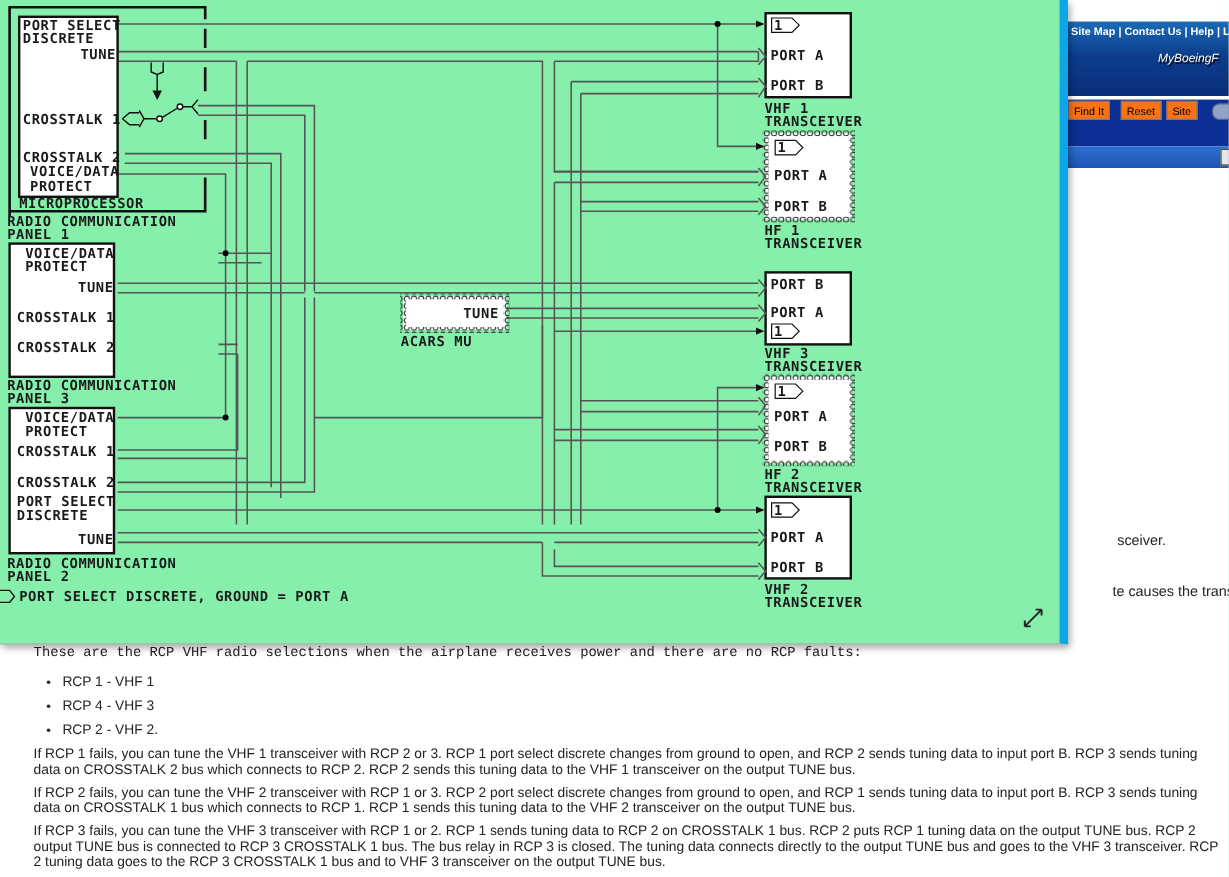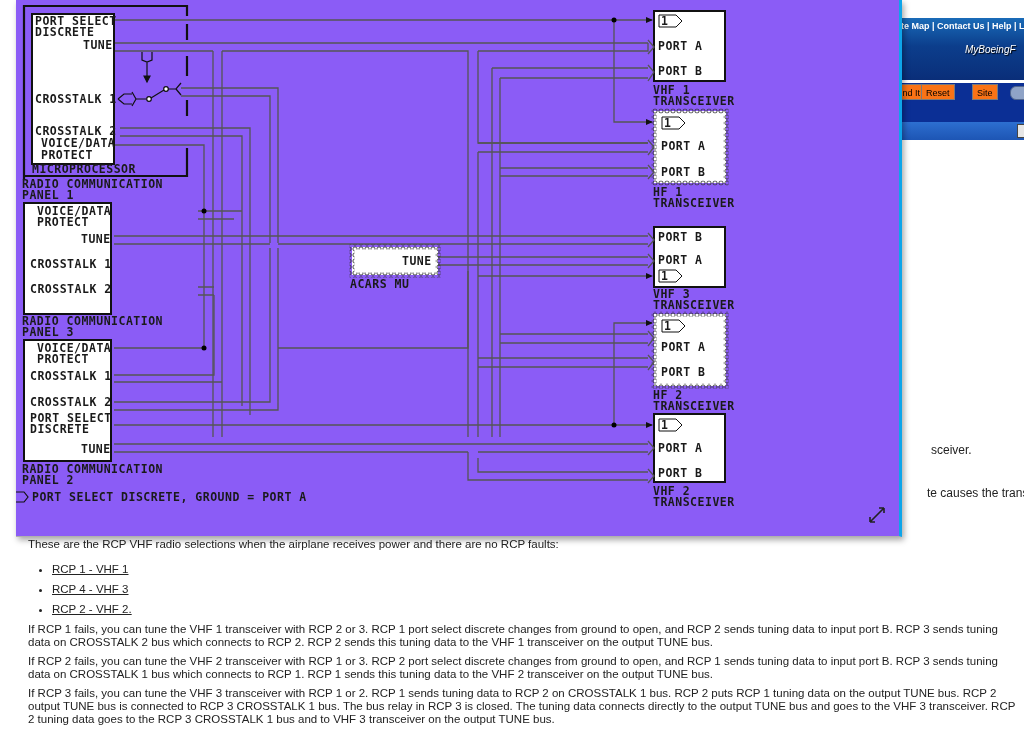--- a/index.html
+++ b/index.html
@@ -12,44 +12,44 @@
   .bg-brand { position:absolute; left:85px; top:44px; font-size:10px; font-weight:normal; font-style:italic; color:#ffffff; white-space:nowrap; text-shadow:1px 1px 1px #000; }
   .bg-sep { position:absolute; left:0; top:80px; width:144px; height:3px; background:#ffffff; }
   .bg-toolbar { position:absolute; left:0; top:83px; width:144px; height:39px; background:#0b2f95; }
   .bg-btn { position:absolute; top:1px; height:16px; background:#f97316; border:1px solid #7a7a7a; font-size:9px; color:#000; line-height:16px; padding:0 4px; box-sizing:border-box; }
   .bg-link-icon { position:absolute; left:130px; top:3px; width:20px; height:12px; border-radius:6px; background:#8fa3c7; border:1px solid #50658e; }
   .bg-subbar { position:absolute; left:0; top:122px; width:144px; height:18px; background:linear-gradient(180deg,#2d6fd0,#1d55b4); }
   .bg-print-icon { position:absolute; left:137px; top:124px; width:10px; height:12px; background:#e6e6e6; border:1px solid #444; }
   .bg-snippet { position:absolute; font-size:12px; color:#222; white-space:nowrap; }
 
   
-  .viewer { position:absolute; left:16px; top:0; width:883px; height:536px; background:#8b5cf6; border-right:3px solid #0ea5e9; border-bottom:1px solid #b0b0b0; box-shadow:2px 3px 6px rgba(0,0,0,0.35); z-index:2; }
+  .viewer { position:absolute; left:0; top:0; width:883px; height:536px; background:#86efac; border-right:7px solid #0ea5e9; border-bottom:1px solid #b0b0b0; box-shadow:2px 3px 6px rgba(0,0,0,0.35); z-index:2; }
   .viewer svg { position:absolute; left:0; top:0; }
   .dtext { font-family:"DejaVu Sans Mono", monospace; font-size:11.5px; font-weight:bold; fill:#1a1a1a; letter-spacing:0.5px; }
   .expand-btn { position:absolute; left:850px; top:504px; width:22px; height:22px; cursor:pointer; }
 
   
   .article { position:absolute; left:28px; top:538px; width:990px; font-size:11.5px; color:#222; line-height:13px; }
   .article p { margin:0 0 6px 0; }
   .article ul { margin:7px 0 6px 0; padding-left:24px; }
-  .article li { margin:0 0 7px 0;text-decoration:underline; }
-  .article p.first { margin-bottom:12px; }
+  .article li { margin:0 0 7px 0; }
+  .article p.first { margin-bottom:12px;font-family:Liberation Mono, monospace; }
 </style>
 </head>
 <body>
 
 <div class="bg-header">
   <div class="bg-topwhite"></div>
   <div class="bg-band"></div>
   <div class="bg-links">e | Site Map | Contact Us | Help | L</div>
   <div class="bg-brand">MyBoeingF</div>
   <div class="bg-sep"></div>
   <div class="bg-toolbar">
     <div class="bg-btn" style="left:10px;">Find It</div>
-    <div class="bg-btn" style="left:41px;">Reset</div>
+    <div class="bg-btn" style="left:54px;">Reset</div>
     <div class="bg-btn" style="left:92px;">Site</div>
     <div class="bg-link-icon"></div>
   </div>
   <div class="bg-subbar"></div>
   <div class="bg-print-icon"></div>
 </div>
 <div class="bg-snippet" style="left:883px; top:443px;padding-left:48px;">sceiver.</div>
 <div class="bg-snippet" style="left:883px; top:486px;margin-left:44px;">te causes the transceiver</div>
 
 <div class="viewer">

